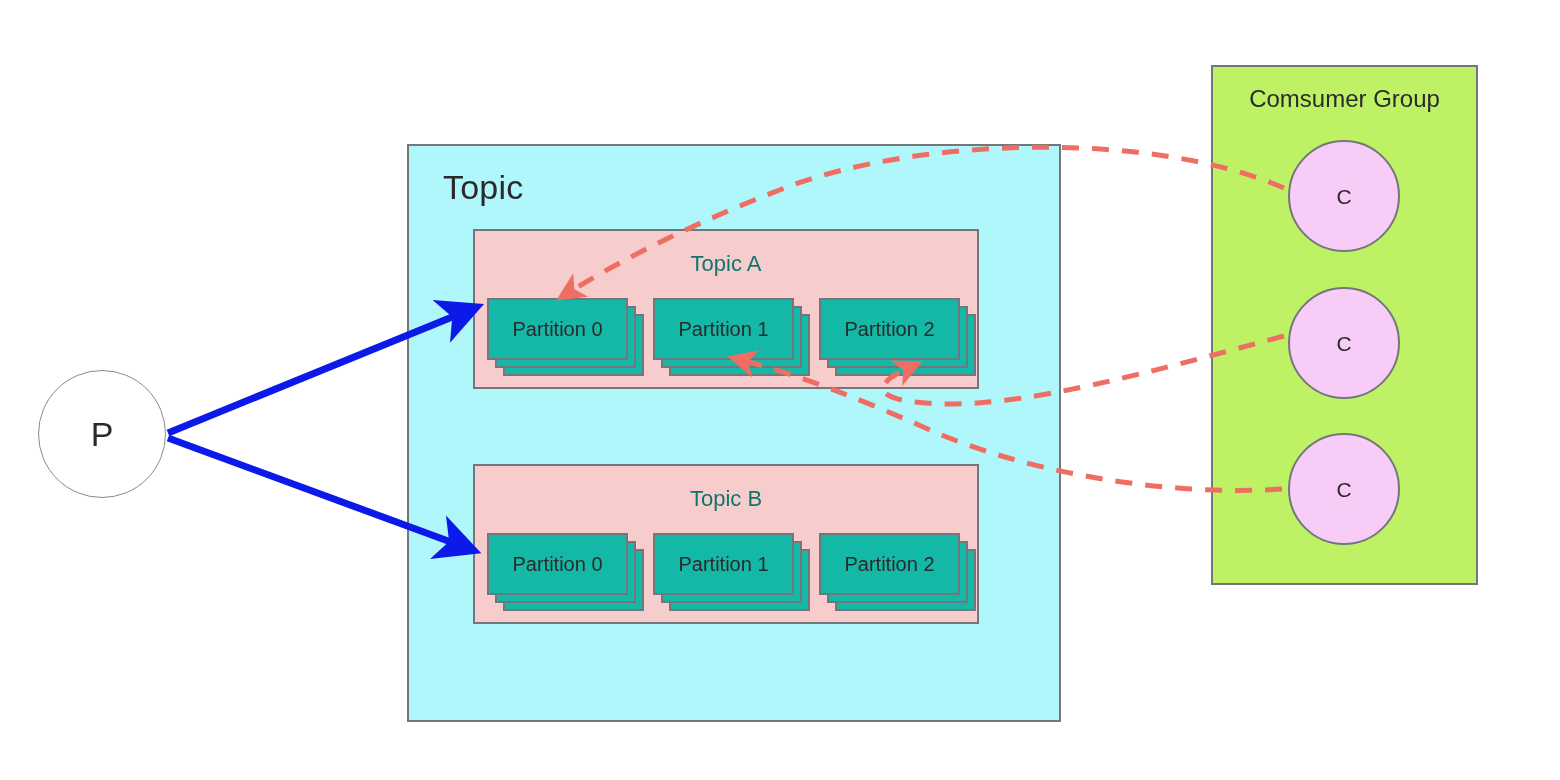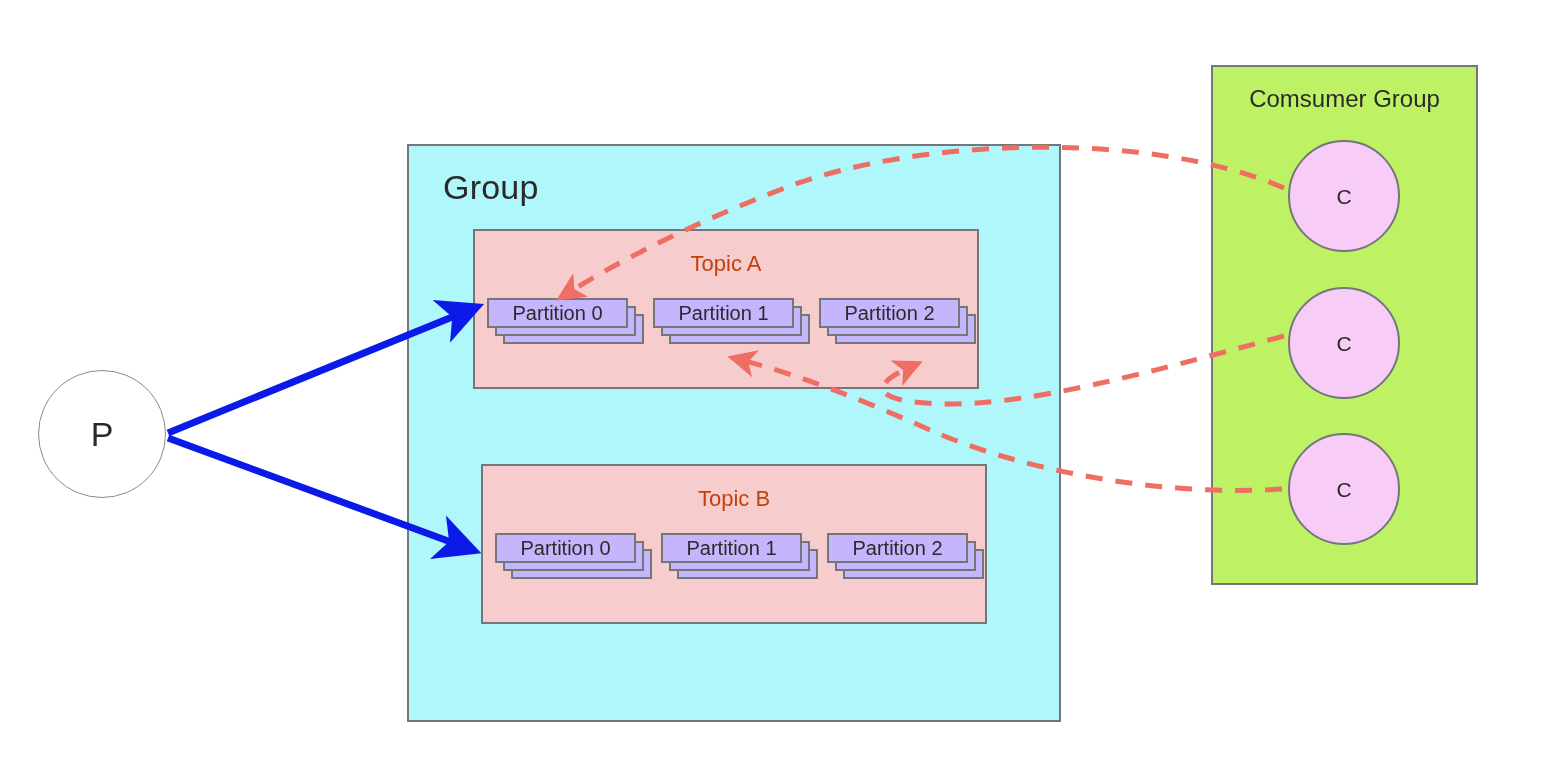--- a/index.html
+++ b/index.html
@@ -45,42 +45,42 @@
     letter-spacing: 0.2px;
     white-space: nowrap;
   }
   .topic-box {
     position: absolute;
     box-sizing: border-box;
     border: 2px solid #73777b;
     background: #f7cccc;
   }
   #topic-a-box { left: 473px; top: 229px; width: 506px; height: 160px; }
-  #topic-b-box { left: 473px; top: 464px; width: 506px; height: 160px; margin-left: 8px; }
+  #topic-b-box { left: 473px; top: 464px; width: 506px; height: 160px; }
   .topic-label {
     position: absolute;
     width: 100%;
     text-align: center;
     top: 20px;
     font-size: 22px;
-    color: #c2410c;
+    color: #0f766e;
     white-space: nowrap;
   }
   .partition-stack {
     position: absolute;
     width: 157px;
     height: 62px;
   }
   .partition-layer {
     position: absolute;
     box-sizing: border-box;
     border: 2px solid #73777b;
-    background: #c4b5fd;
+    background: #14b8a6;
     width: 141px;
-    height: 30px;
+    height: 62px;
   }
   .pl-3 { left: 16px; top: 16px; }
   .pl-2 { left: 8px;  top: 8px;  }
   .pl-1 {
     left: 0px; top: 0px;
     display: flex;
     align-items: center;
     justify-content: center;
   }
   .partition-label {
@@ -142,21 +142,21 @@
     color: #2a2a2a;
     line-height: 1;
   }
 </style>
 </head>
 <body>
 
 <div id="stage">
 
   <div class="node-box" id="broker-box"></div>
-  <div id="broker-label">Group</div>
+  <div id="broker-label">Topic</div>
 
   <div class="topic-box" id="topic-a-box">
     <div class="topic-label">Topic A</div>
 
     <div class="partition-stack" style="left:12px; top:67px;">
       <div class="partition-layer pl-3"></div>
       <div class="partition-layer pl-2"></div>
       <div class="partition-layer pl-1">
         <span class="partition-label">Partition 0</span>
       </div>

